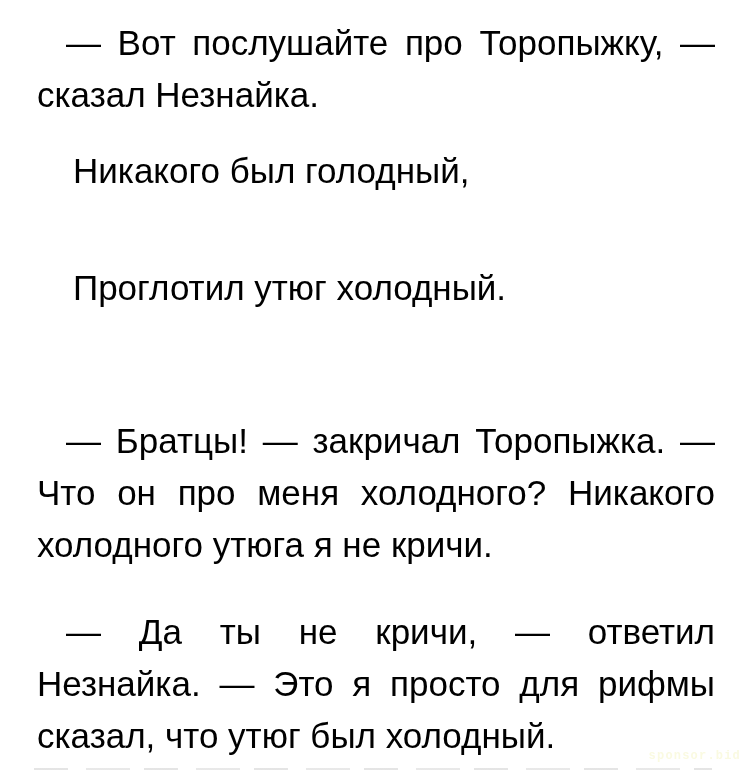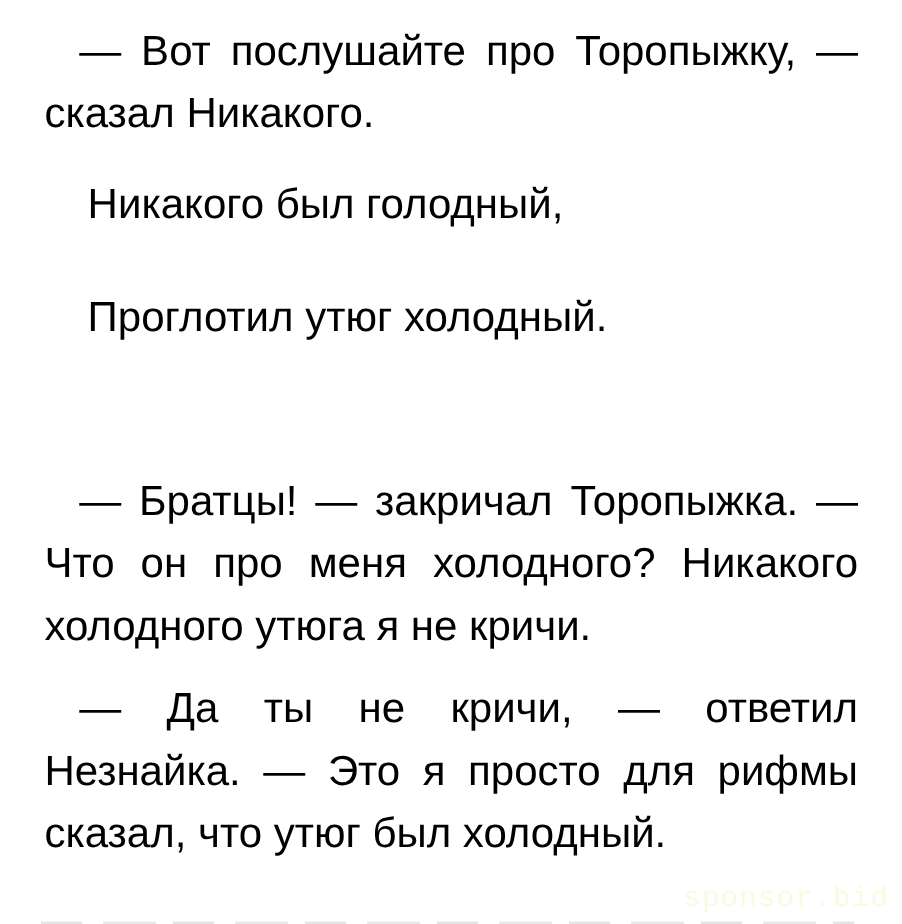--- a/index.html
+++ b/index.html
@@ -24,30 +24,30 @@
   }
   .line.justify {
     white-space: normal;
     text-align: justify;
     text-align-last: justify;
     text-justify: inter-word;
   }
   .line.indent { text-indent: 29px; }
   .verse .line { padding-left: 36px; }
   .gap-verse1 { margin-top: 24px; }
-  .gap-verse2 { margin-top: 42px; }
+  .gap-verse2 { margin-top: 65px; }
   .gap-para3  { margin-top: 101px; }
-  .gap-para4  { margin-top: 17px; }
+  .gap-para4  { margin-top: 35px; }
   .watermark {
     position: absolute;
     right: 11px;
     bottom: 7px;
     font-family: "Liberation Mono", monospace;
-    font-weight: normal;
-    font-size: 24px;
+    font-weight: bold;
+    font-size: 12px;
     letter-spacing: 1.2px;
     color: #fafae1;
   }
   .cropped-next-line {
     position: absolute;
     left: 34px;
     right: 40px;
     bottom: 0;
     height: 2px;
     opacity: 0.55;
@@ -56,21 +56,21 @@
       #d6d6d6 52px 96px, transparent 96px 110px);
   }
 </style>
 </head>
 <body>
 
 <div class="page">
 
   <div>
     <div class="line justify indent">— Вот послушайте про Торопыжку, —</div>
-    <div class="line">сказал Никакого.</div>
+    <div class="line">сказал Незнайка.</div>
   </div>
 
   <div class="verse">
     <div class="line gap-verse1">Никакого был голодный,</div>
     <div class="line gap-verse2">Проглотил утюг холодный.</div>
   </div>
 
   <div class="gap-para3">
     <div class="line justify indent">— Братцы! — закричал Торопыжка. —</div>
     <div class="line justify">Что он про меня холодного? Никакого</div>

